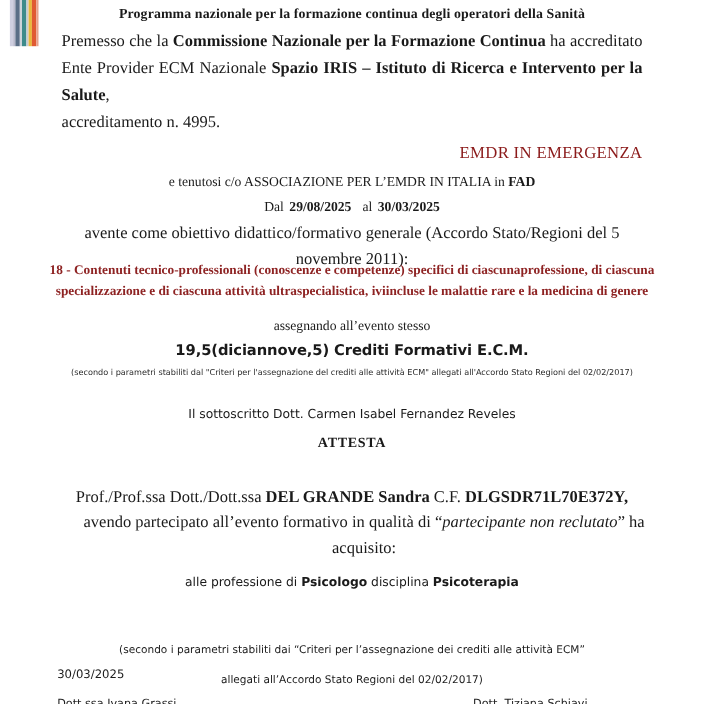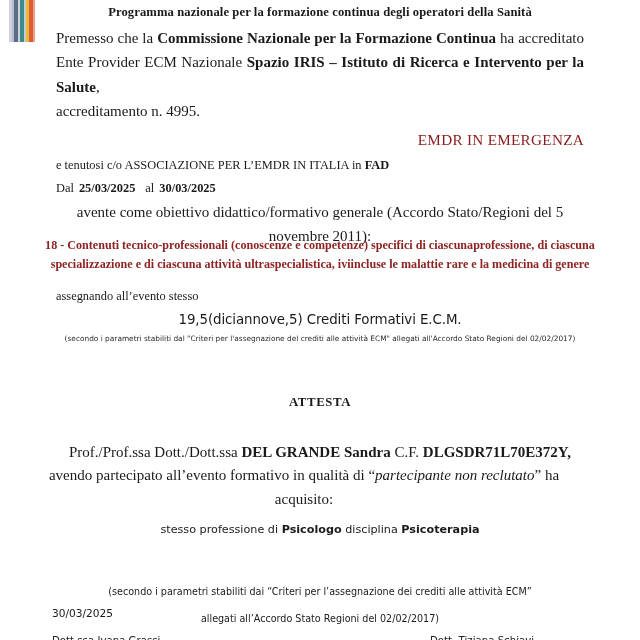--- a/index.html
+++ b/index.html
@@ -65,32 +65,32 @@
   }
   .t-title {
     font-size: 15.2px;
     font-weight: normal;
     color: #8b1a1a;
     text-align: right;
     letter-spacing: .3px;
   }
   .t-sub {
     font-size: 12.4px;
-    text-align: left;
+    text-align: center;
   }
   .t-red {
     font-size: 12.1px;
     font-weight: bold;
     color: #8e2323;
     text-align: center;
     line-height: 1.6;
   }
   .t-credits {
     font-size: 13.4px;
-    font-weight: normal;
+    font-weight: bold;
     text-align: center;
     font-family: "DejaVu Sans", "Liberation Sans", sans-serif;
     letter-spacing: -.1px;
   }
   .t-fine {
     font-size: 7.4px;
     text-align: center;
     font-family: "DejaVu Sans", "Liberation Sans", sans-serif;
     color: #2a2a2a;
   }
@@ -163,21 +163,21 @@
   </div>
 
   <div class="blk" style="top:155px;">
     <p class="t-sub">
       <span>e tenutosi c/o ASSOCIAZIONE PER L’EMDR IN ITALIA in </span><b>FAD</b>
     </p>
   </div>
 
   <div class="blk" style="top:178px;">
     <p class="t-sub">
-      <span>Dal</span><span class="sp"></span><b>25/03/2025</b><span class="sp"></span><span class="sp"></span><span>al</span><span class="sp"></span><b>30/03/2025</b>
+      <span>Dal</span><span class="sp"></span><b>29/08/2025</b><span class="sp"></span><span class="sp"></span><span>al</span><span class="sp"></span><b>30/03/2025</b>
     </p>
   </div>
 
   <div class="blk" style="top:200px;">
     <p class="t-body ctr">avente come obiettivo didattico/formativo generale (Accordo Stato/Regioni del 5 novembre 2011):</p>
   </div>
 
   <div class="blk" style="top:236px; left:34px; width:572px;">
     <p class="t-red">18 - Contenuti tecnico-professionali (conoscenze e competenze) specifici di ciascunaprofessione, di ciascuna specializzazione e di ciascuna attività ultraspecialistica, iviincluse le malattie rare e la medicina di genere</p>
   </div>
@@ -187,42 +187,45 @@
   </div>
 
   <div class="blk" style="top:309px;">
     <p class="t-credits">19,5(diciannove,5)  Crediti Formativi E.C.M.</p>
   </div>
 
   <div class="blk" style="top:333px; left:24px; width:592px;">
     <p class="t-fine">(secondo i parametri stabiliti dal "Criteri per l'assegnazione del crediti alle attività ECM" allegati all'Accordo Stato Regioni del 02/02/2017)</p>
   </div>
 
+  <div class="blk" style="top:368px;">
+    <p class="t-sans">Il sottoscritto Dott. Carmen Isabel Fernandez Reveles</p>
+  </div>
 
   <div class="blk" style="top:392px;">
     <p class="t-attesta">ATTESTA</p>
   </div>
 
 
   <div class="blk" style="top:440px;">
     <p class="t-body ctr">
       <span>Prof./Prof.ssa Dott./Dott.ssa </span><b>DEL GRANDE</b>&nbsp;<b>Sandra</b><span> C.F. </span><b>DLGSDR71L70E372Y,</b>
     </p>
   </div>
 
-  <div class="blk" style="top:463px; left:28px; width:552px;">
+  <div class="blk" style="top:463px; left:55px; width:552px;">
     <p class="t-body ctr">
       <span>avendo partecipato all’evento formativo in qualità di “</span><i>partecipante non reclutato</i><span>” ha acquisito:</span>
     </p>
   </div>
 
 
   <div class="blk" style="top:521px;">
     <p class="t-sans">
-      <span>stesso professione di </span><b>Psicologo</b><span> disciplina </span><b>Psicoterapia</b>
+      <span>alle professione di </span><b>Psicologo</b><span> disciplina </span><b>Psicoterapia</b>
     </p>
   </div>
 
   <div class="blk" style="top:584px; left:34px; width:572px;">
     <p class="t-sans-sm">(secondo i parametri stabiliti dai “Criteri per l’assegnazione dei crediti alle attività ECM”</p>
     <p class="t-sans-sm" style="margin-top:11px;">allegati all’Accordo Stato Regioni del 02/02/2017)</p>
   </div>
 
   <div class="blk" style="top:605px; left:52px; width:300px;">
     <p class="t-date left">30/03/2025</p>

